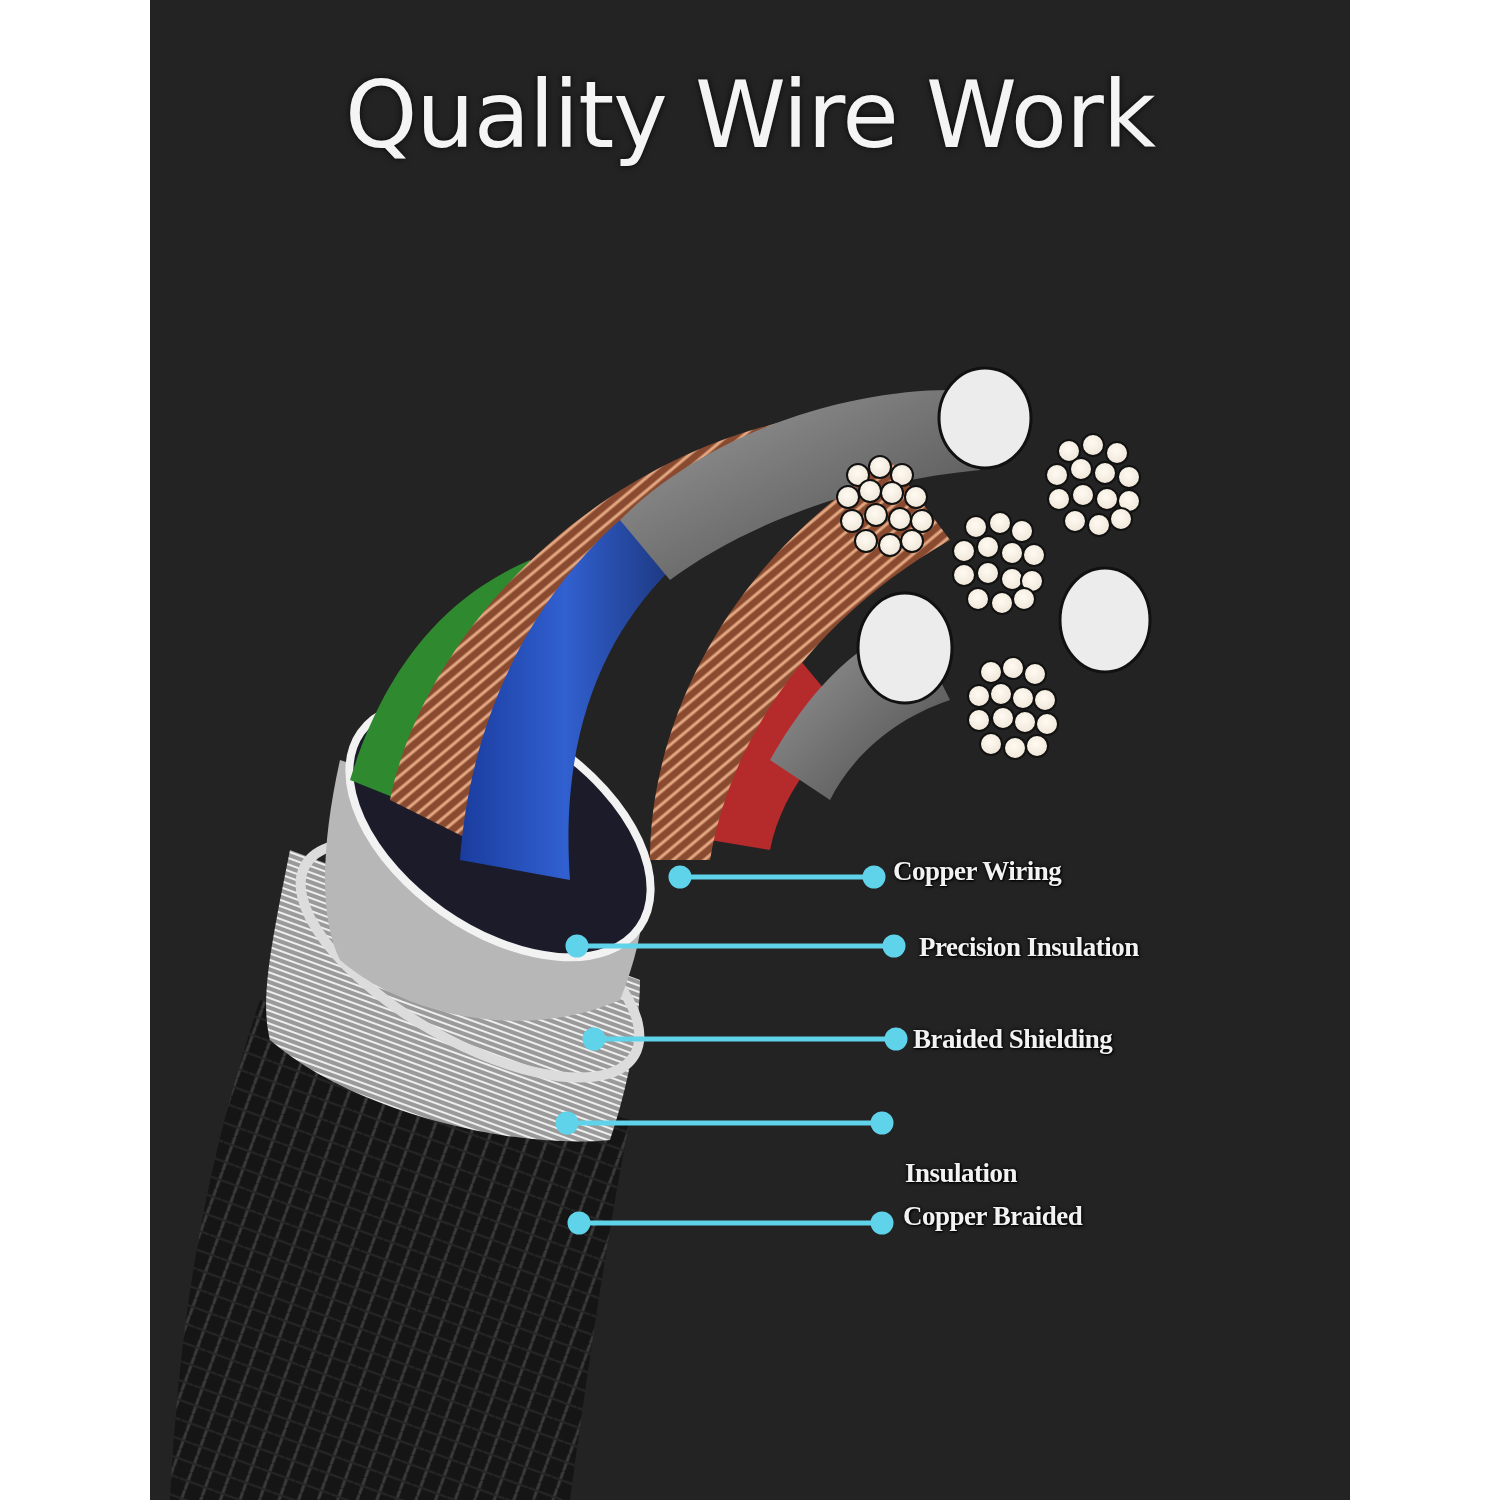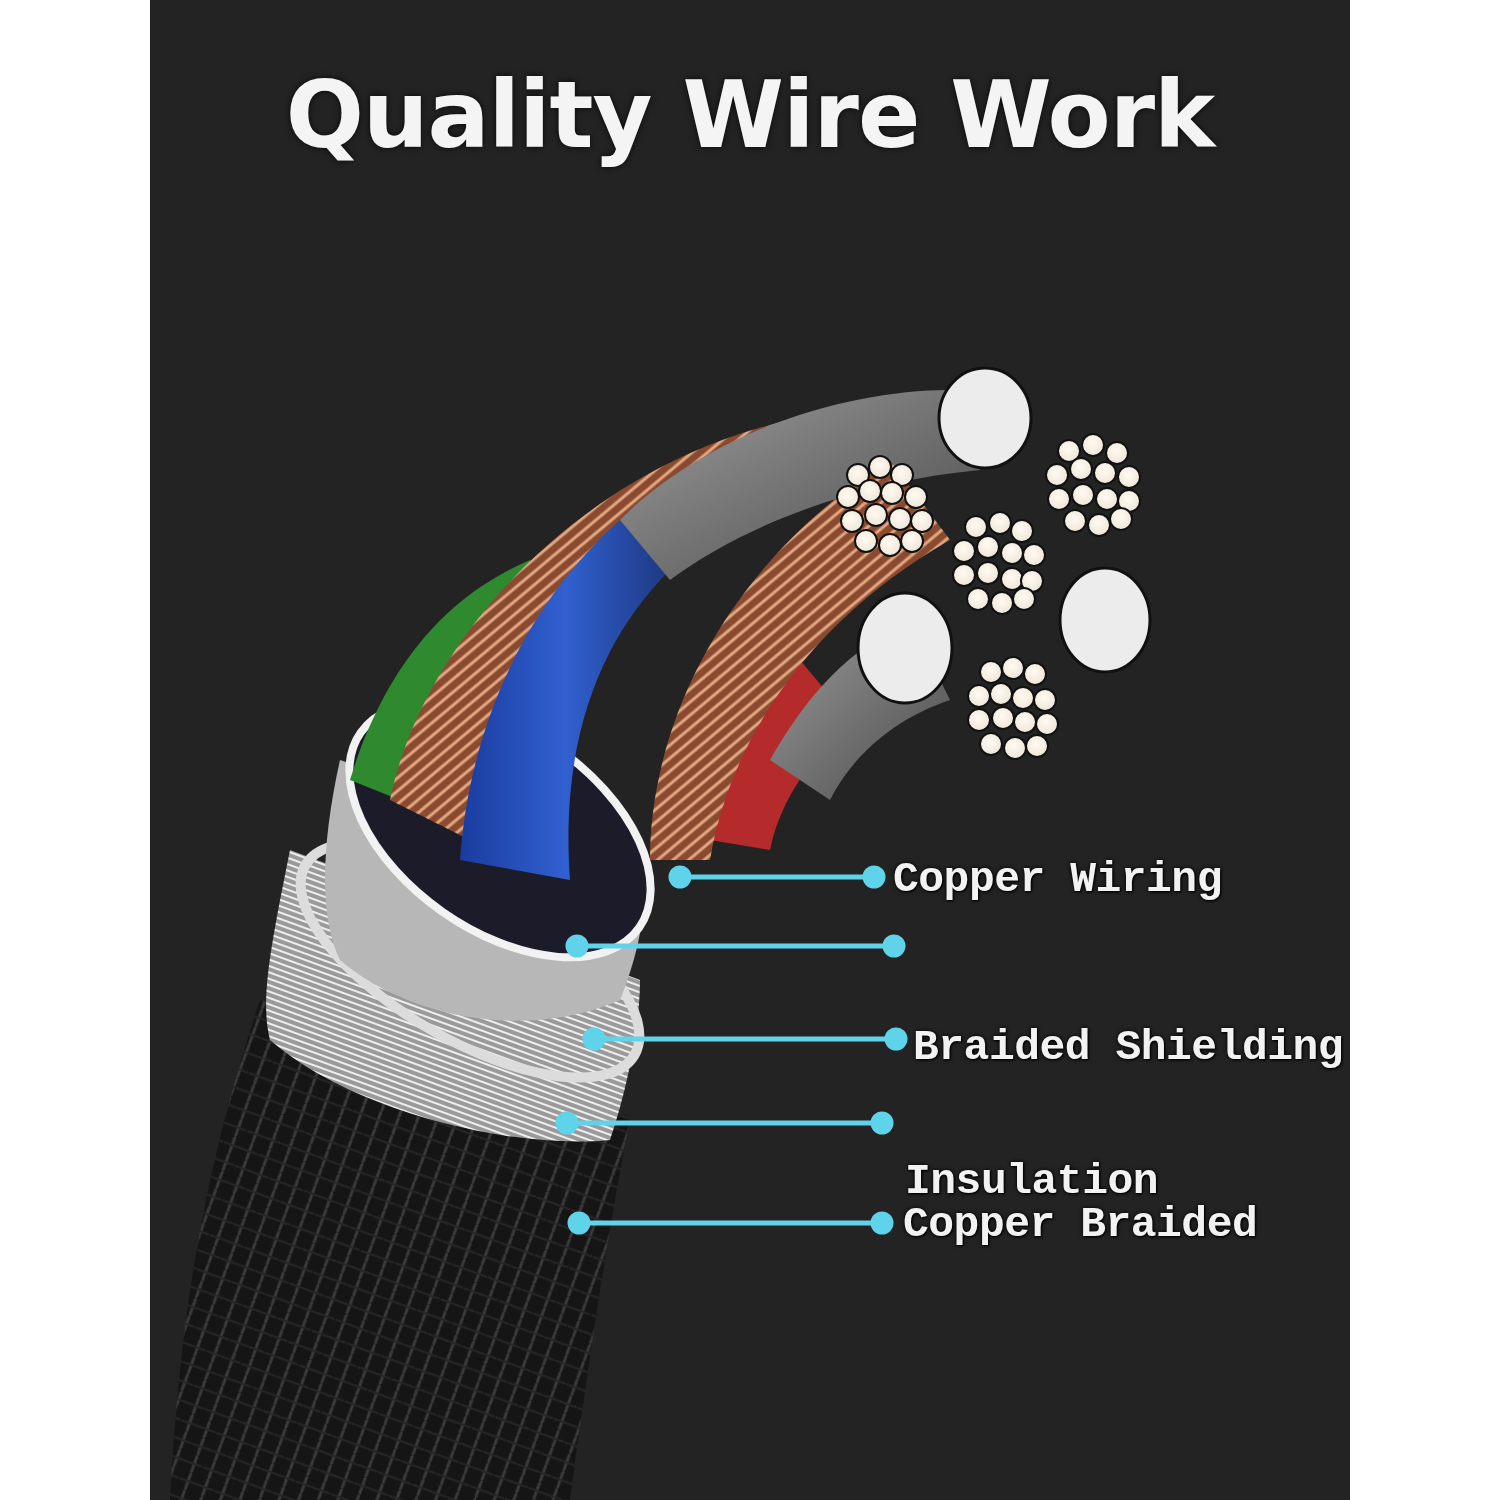--- a/index.html
+++ b/index.html
@@ -1,23 +1,23 @@
 <!DOCTYPE html>
 <html><head>
 <meta charset="utf-8">
 <style>
   html, body { margin:0; padding:0; background:#ffffff; }
   body { width:1500px; height:1500px; position:relative; overflow:hidden; font-family:"DejaVu Sans", sans-serif; }
   .panel { position:absolute; left:150px; top:0; width:1200px; height:1500px; background:#232323; overflow:hidden; }
   .title { position:absolute; left:0; width:1200px; top:62px; text-align:center; color:#f4f4f4;
-    font-family:"DejaVu Sans", sans-serif; font-weight:bold; font-size:92px; letter-spacing:-1px;
+    font-family:"DejaVu Sans", sans-serif; font-weight:normal; font-size:92px; letter-spacing:-1px;
     text-shadow:0 0 6px rgba(0,0,0,.8); }
   svg.art { position:absolute; left:0; top:0; }
-  .label { position:absolute; color:#f2f2f2; font-family:Liberation Mono, monospace; font-weight:bold;
-    font-size:43px; letter-spacing:-0.5px; text-shadow:0 0 4px #000, 1px 1px 2px #000; white-space:nowrap; line-height:1; }
+  .label { position:absolute; color:#f2f2f2; font-family:Liberation Serif, serif; font-weight:bold;
+    font-size:27px; letter-spacing:-0.5px; text-shadow:0 0 4px #000, 1px 1px 2px #000; white-space:nowrap; line-height:1; }
 </style>
 </head>
 <body>
 
 <div class="panel">
   <div class="title">Quality Wire Work</div>
 
   <svg class="art" width="1200" height="1500" viewBox="0 0 1200 1500">
     <defs>
       <pattern id="braid" width="26" height="26" patternUnits="userSpaceOnUse" patternTransform="rotate(-25)">
@@ -170,16 +170,17 @@
         </g>
       <g>
           <line x1="429" y1="1223" x2="732" y2="1223"></line>
           <circle cx="429" cy="1223" r="9"></circle>
           <circle cx="732" cy="1223" r="9"></circle>
         </g>
     </g>
   </svg>
 
   <div class="label" style="left:743px; top:858px;">Copper Wiring</div>
+  <div class="label" style="left:769px; top:934px;">Precision Insulation</div>
   <div class="label" style="left:763px; top:1026px;">Braided Shielding</div>
   <div class="label" style="left:755px; top:1160px;">Insulation</div>
   <div class="label" style="left:753px; top:1203px;">Copper Braided</div>
 </div>
 
 </body></html>

